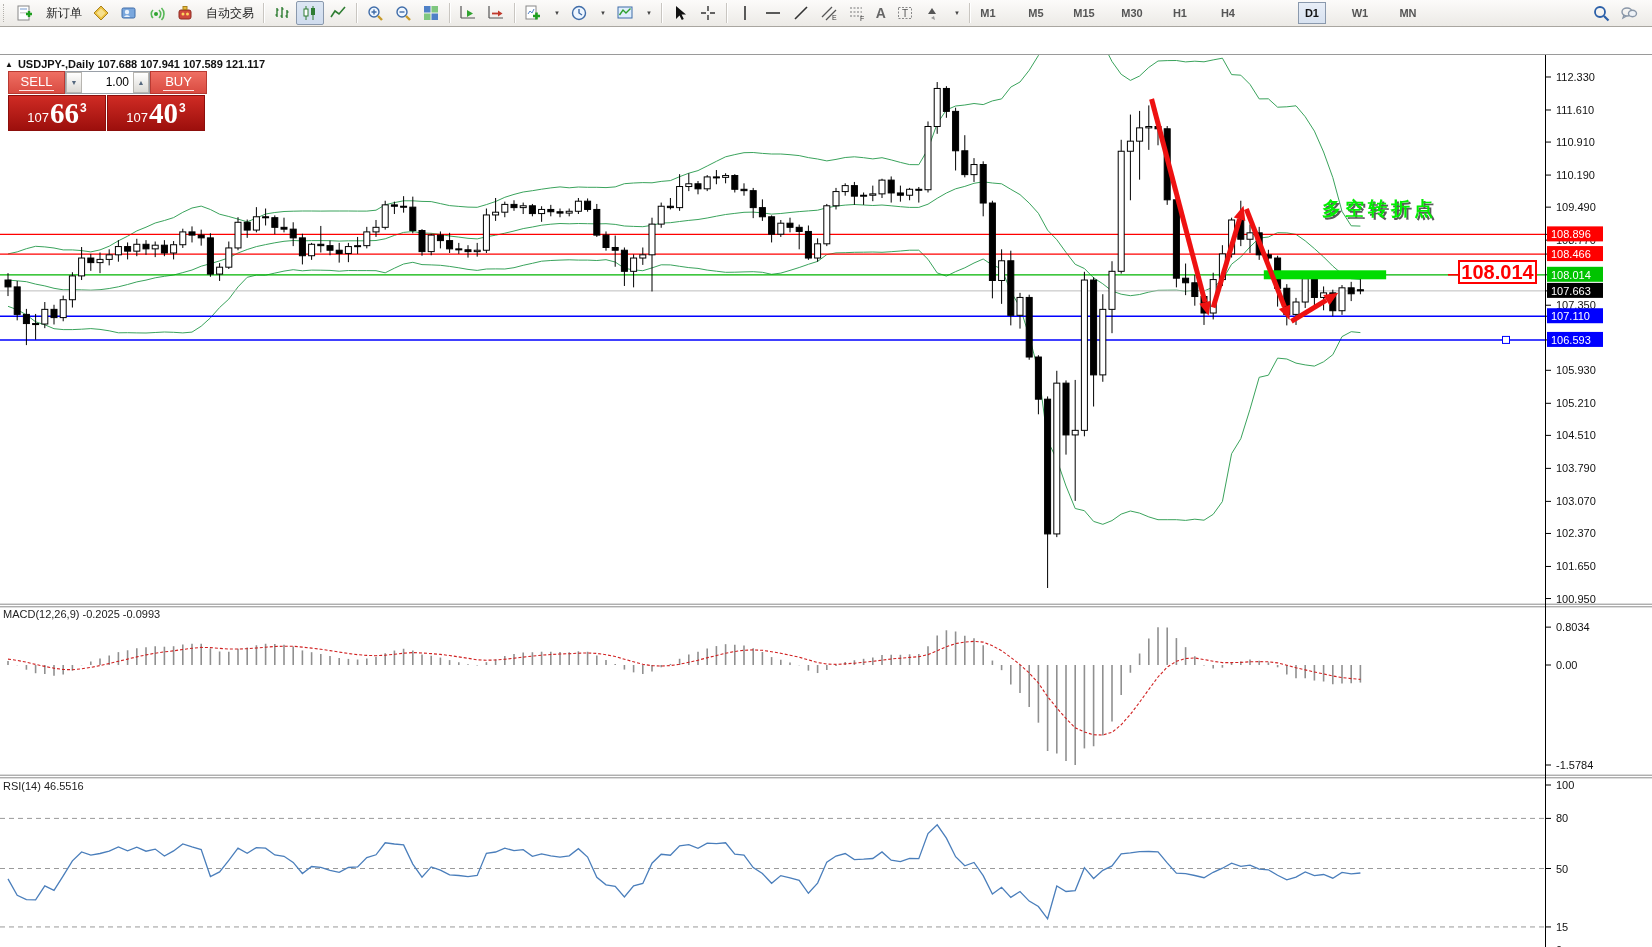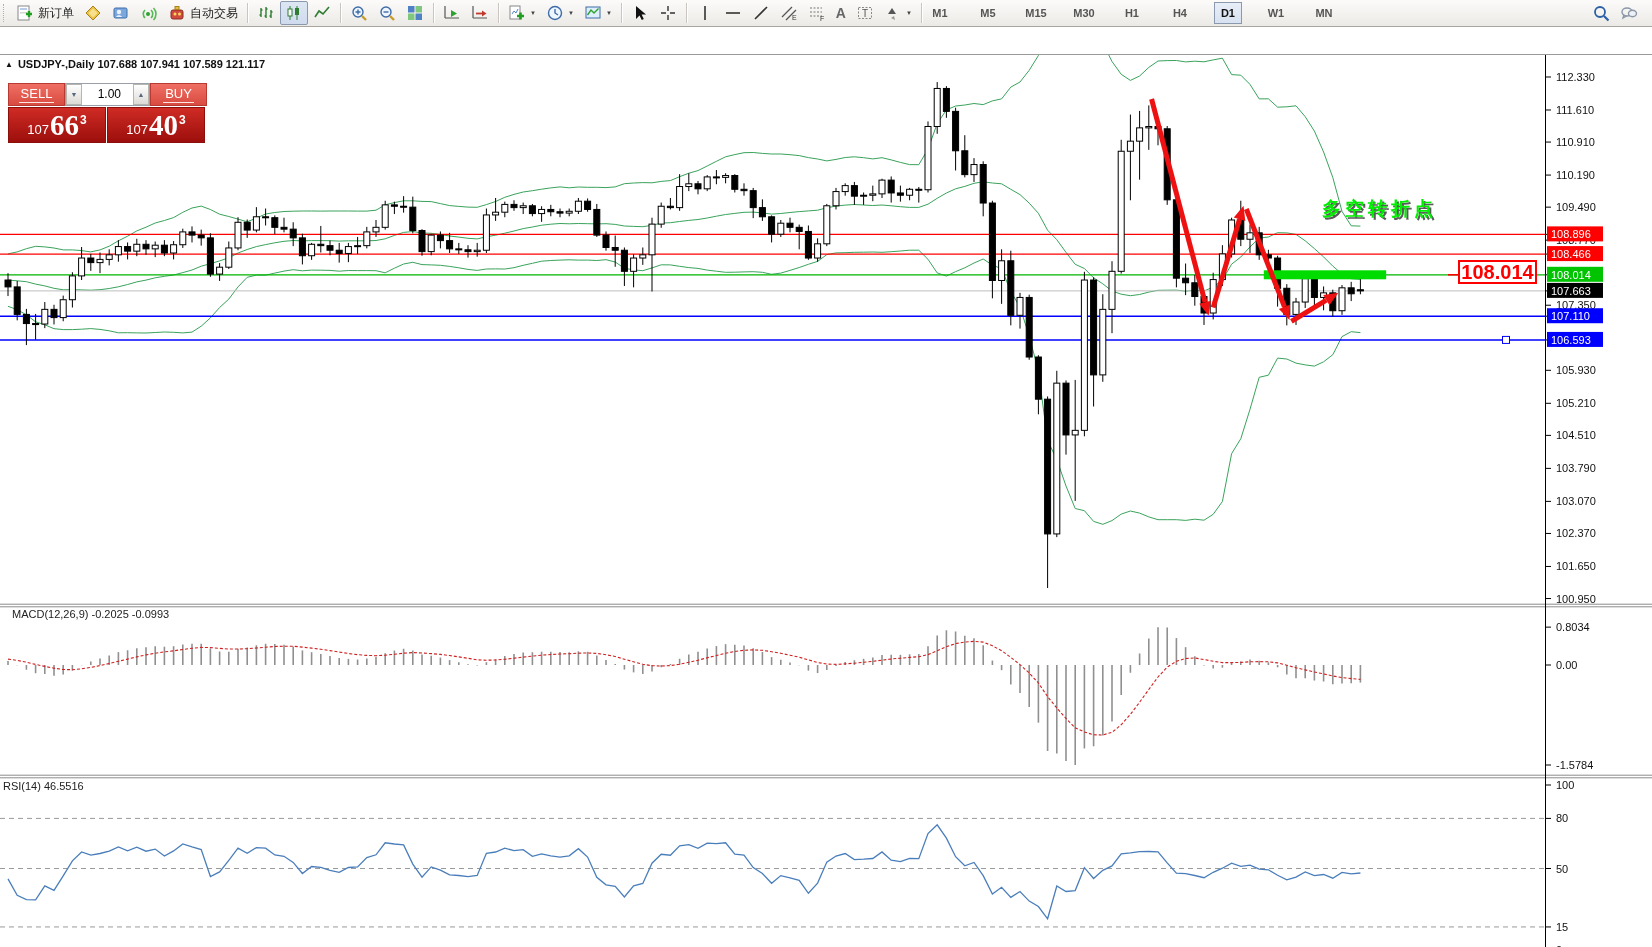--- a/index.html
+++ b/index.html
@@ -1,52 +1,52 @@
 <!DOCTYPE html>
 <html><head>
 <meta charset="utf-8">
 <style>
   html,body{margin:0;padding:0;width:1652px;height:947px;overflow:hidden;
     font-family:"Liberation Sans","DejaVu Sans",sans-serif;background:#fff;}
   
   #toolbar{position:absolute;left:0;top:0;width:1652px;height:27px;box-sizing:border-box;
     background:linear-gradient(#fcfbfa,#eceae6);border-bottom:1px solid #a9a6a0;
     display:flex;align-items:center;font-size:12px;color:#222;padding-left:2px;}
-  .tbtn{height:22px;display:flex;align-items:center;gap:4px;padding:0 4px;border:1px solid transparent;border-radius:2px;}
+  .tbtn{height:22px;display:flex;align-items:center;gap:12px;padding:0 4px;border:1px solid transparent;border-radius:2px;}
   .tbtn.pressed{border:1px solid #8a99ad;background:linear-gradient(#dde7f3,#cfdcee);}
   .tsep{width:1px;height:20px;background:#c9c6c1;box-shadow:1px 0 0 #fff;margin:0 4px;}
   .tgrip{width:4px;height:18px;border-left:1px dotted #b4b1ac;margin:0 3px 0 1px;}
   .ticon{width:18px;height:18px;display:block;}
   .tflabel{min-width:26px;text-align:center;color:#555;font-weight:bold;font-size:11px;height:20px;line-height:20px;border:1px solid transparent;}
-  .tflabel.active{border:1px solid #8a99ad;background:linear-gradient(#e8eef7,#d8e2f0);color:#111;}
+  .tflabel.active{border:1px solid #8a99ad;background:linear-gradient(#e8eef7,#d8e2f0);color:#111;margin-left:36px;}
   #tb-right{margin-left:auto;display:flex;align-items:center;gap:10px;padding-right:14px;}
   
   #workspace{position:absolute;left:0;top:27px;width:1652px;height:920px;background:#fff;}
   #chart-svg{position:absolute;left:0;top:0;pointer-events:none;}
   .overlay{position:absolute;white-space:nowrap;}
   #symbol-title{left:5px;top:31px;font-size:11px;font-weight:bold;color:#111;display:flex;gap:5px;align-items:center;}
   #symbol-title .tri{font-size:8px;}
   
-  #trade-panel{left:8px;top:56px;width:199px;font-size:12px;}
+  #trade-panel{left:8px;top:44px;width:199px;font-size:12px;}
   .prow1{display:flex;height:23px;}
   .hdr{width:57px;color:#fff;font-size:13px;display:flex;align-items:center;justify-content:center;
        background:linear-gradient(#ef6f63,#d94b41);border:1px solid #b93a32;box-sizing:border-box;}
   .hdr span{border-bottom:1px solid rgba(255,255,255,.85);padding:0 2px 1px;}
-  #vol-spinner{width:85px;display:flex;background:#fff;border:1px solid #9aa0a8;box-sizing:border-box;margin:0 0px;gap:8px;}
+  #vol-spinner{width:85px;display:flex;background:#fff;border:1px solid #9aa0a8;box-sizing:border-box;margin:0 0px;}
   .spinbtn{width:16px;display:flex;align-items:center;justify-content:center;font-size:7px;color:#55687e;
        background:linear-gradient(#fff,#dcdad5);border:1px solid #b7b5b0;box-sizing:border-box;}
   #vol-value{flex:1;text-align:right;padding:3px 4px 0 0;font-size:12px;color:#000;}
   .prow2{display:flex;margin-top:1px;}
   .bigprice{width:98px;height:36px;margin-right:1px;color:#fff;display:flex;align-items:center;justify-content:center;
        background:linear-gradient(#cf2b24,#9c0f0c);border:1px solid #8c0f0c;box-sizing:border-box;}
   .bp-small{font-size:13px;margin-top:9px;}
   .bp-big{font-size:29px;font-weight:bold;line-height:29px;margin:0 1px;font-family:Liberation Serif, serif;}
   .bp-sup{font-size:12px;font-weight:bold;margin-bottom:11px;}
   
-  #macd-label{left:12px;top:581px;font-size:11px;color:#222;}
+  #macd-label{left:3px;top:581px;font-size:11px;color:#222;}
   #rsi-label{left:3px;top:753px;font-size:11px;color:#222;}
   
   #note-text{left:1322px;top:169px;font-size:19px;font-weight:bold;letter-spacing:4px;color:#00ef00;
       text-shadow:2px 2px 0 #5a5a5a;}
   #price-tag{left:1458px;top:233px;width:79px;height:24px;border:2px solid #f00;color:#f00;background:#fff;
       font-size:20px;font-weight:bold;display:flex;align-items:center;justify-content:center;box-sizing:border-box;}
 </style>
 </head>
 <body>
 

